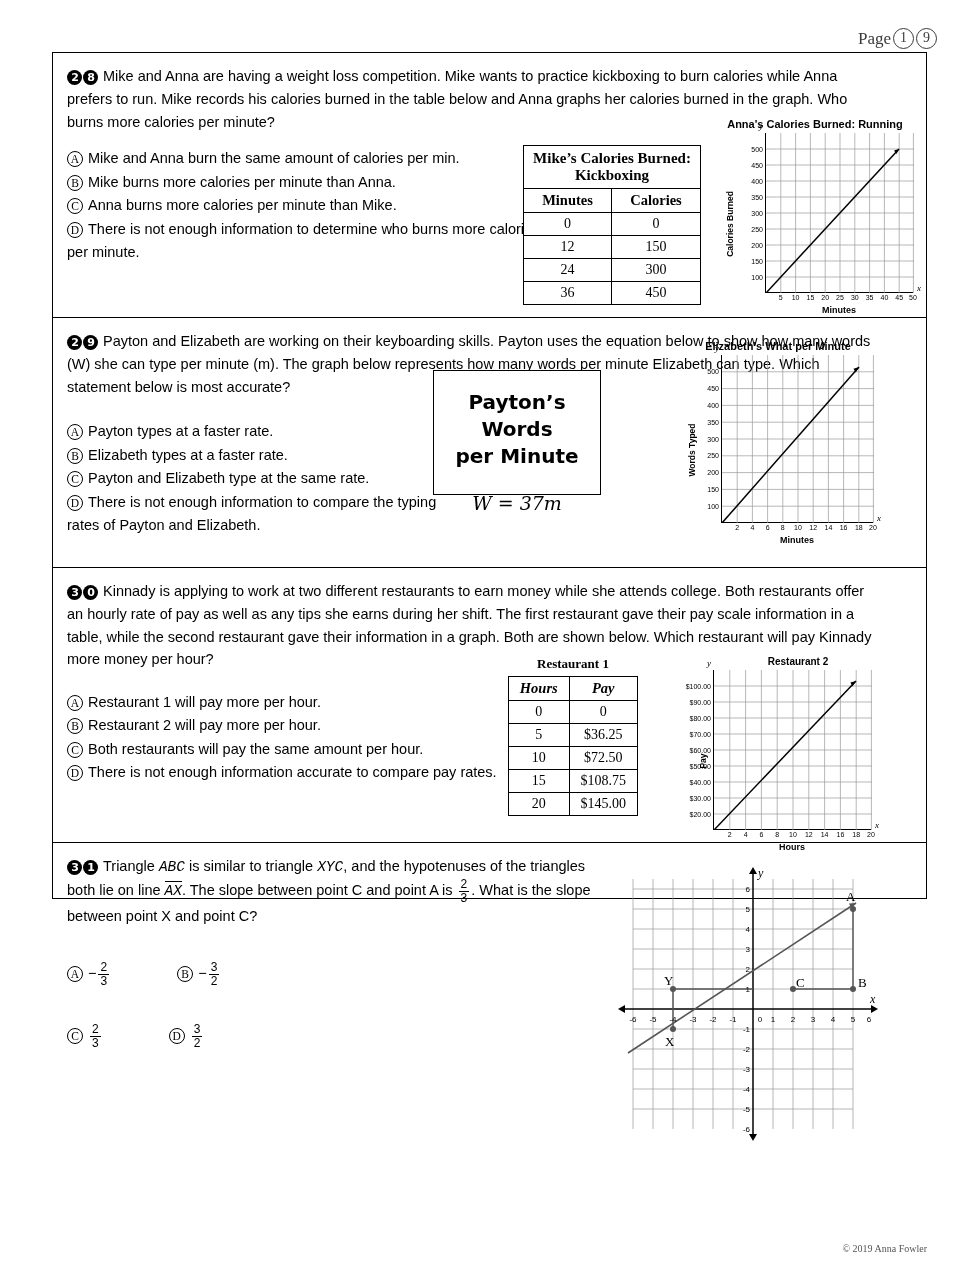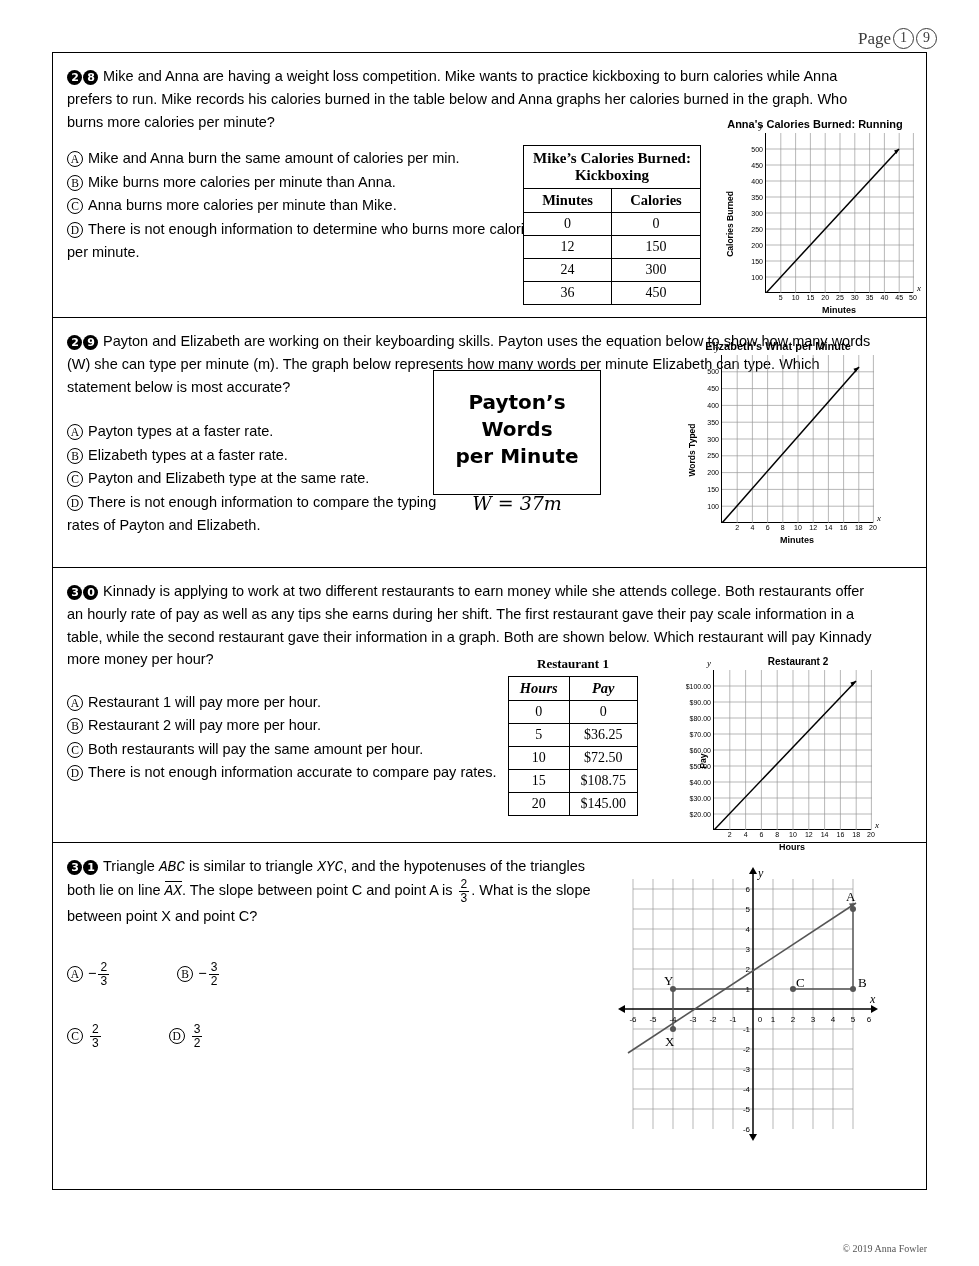--- a/index.html
+++ b/index.html
@@ -19,21 +19,21 @@
     display:flex; align-items:center; 
   }
   .circled {
     display:inline-block;
     border:1.6px solid #3a3a3a; border-radius:50%;
     width:21px; height:21px; line-height:18px; text-align:center;
     font-size:14px; margin-left:2px;
   }
   .sheet {
     position:absolute;
-    left:52px; top:52px; width:875px; height:1138px;
+    left:52px; top:52px; width:875px; height:847px;
     border:1.6px solid #000;
   }
   .qblock { position:relative; border-bottom:1.6px solid #000; }
   .qblock:last-child { border-bottom:none; }
   .qnum {
     display:inline-block;
     font-family:"DejaVu Sans", sans-serif;
     font-size:15px; font-weight:bold;
     letter-spacing:-1px;
     margin-right:4px;

